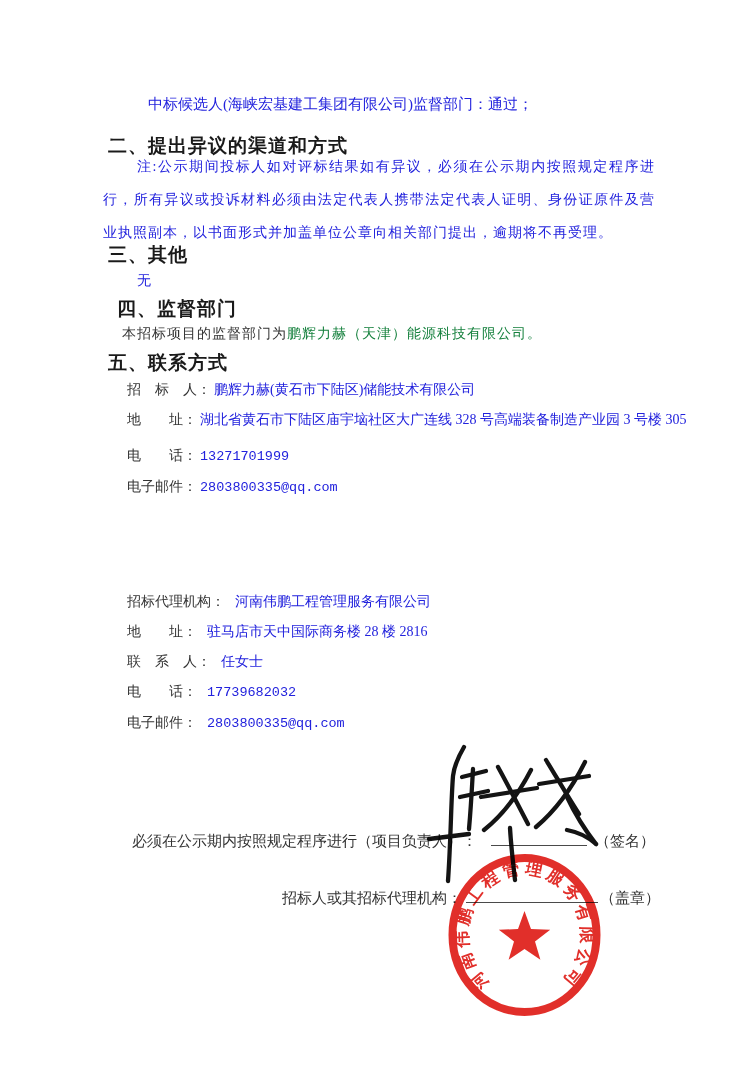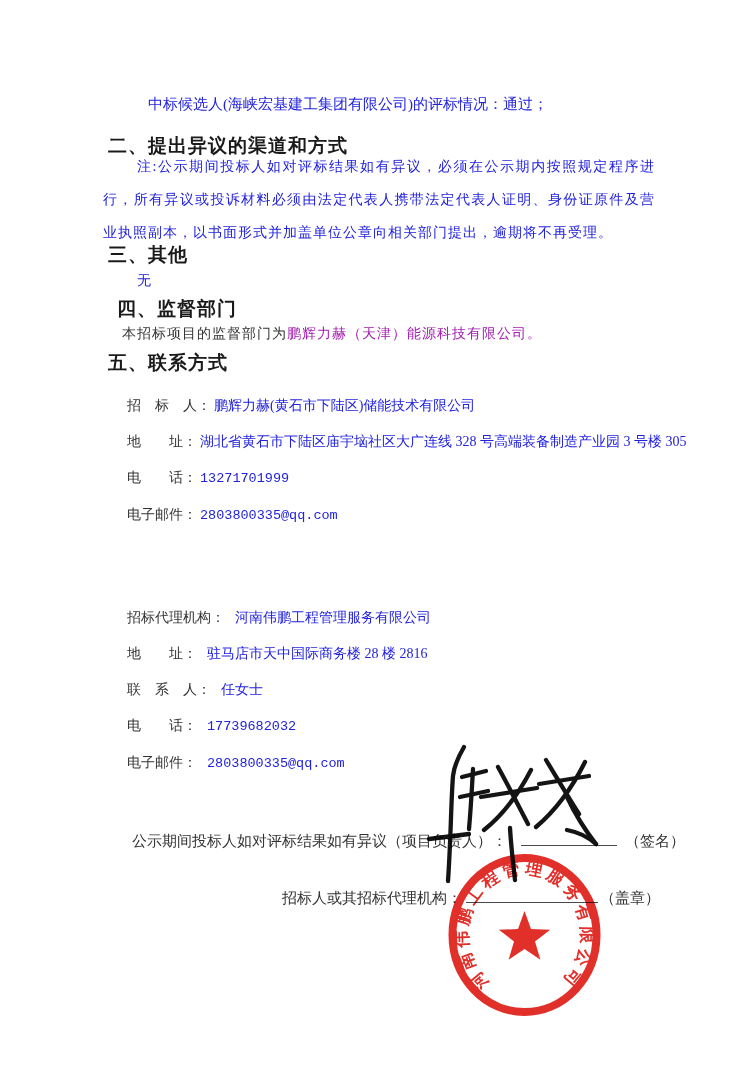--- a/index.html
+++ b/index.html
@@ -4,21 +4,21 @@
 <style>
   html,body{margin:0;padding:0;background:#ffffff;}
   .page{
     position:relative;
     width:753px;height:1073px;
     background:#ffffff;
     font-family:"Liberation Serif","DejaVu Serif",serif;
     overflow:hidden;
   }
   .abs{position:absolute;margin:0;}
-  .blue{color:#a21caf;}
+  .blue{color:#15803d;}
   .dark{color:#333333;}
   .h{
     position:absolute;margin:0;
     font-size:19px;font-weight:bold;color:#1a1a1a;
     left:108px;letter-spacing:1px;
   }
   .intro{left:148px;top:95px;font-size:15px;color:#2222dd;}
   .t2{top:133px;}
   .t3{top:242px;}
   .t4{top:296px;margin-left:9px;}
@@ -26,21 +26,21 @@
   .note{
     left:103px;top:150px;width:552px;
     font-size:14px;line-height:33px;text-indent:34px;
     color:#2222dd;text-align:justify;letter-spacing:1px;
   }
   .none-val{left:137px;top:272px;font-size:14px;color:#2222dd;}
   .supervise{left:122px;top:325px;font-size:14px;letter-spacing:1px;}
   .rows{position:absolute;left:103px;font-size:14px;}
   .rows-tenderer{top:380px;width:557px;}
   .rows-agency{top:592px;width:557px;}
-  .row{margin:16px 0 10px 0;line-height:20px;text-indent:24px;}
+  .row{margin:0 0 10px 0;line-height:20px;text-indent:24px;}
   .row-addr{width:605px;margin-bottom:16px;}
   .row .lab{color:#333333;}
   .row .val{color:#2222dd;margin-left:3px;}
   .rows-agency .row .val{margin-left:10px;}
   .mono{font-family:"Liberation Mono","DejaVu Sans Mono",monospace;font-size:13.5px;}
   .sign1{left:132px;top:830px;font-size:15px;color:#333333;line-height:20px;}
   .sign2{left:282px;top:887px;font-size:15px;color:#333333;line-height:20px;}
   .uline{
     display:inline-block;height:15px;
     border-bottom:1px solid #4a4a4a;
@@ -54,21 +54,21 @@
     font-family:"Liberation Sans","DejaVu Sans",sans-serif;
     font-weight:bold;font-size:17px;letter-spacing:4px;
     fill:#e0231e;
   }
 </style>
 </head>
 <body>
 
 <div class="page">
 
-  <p class="abs intro">中标候选人(海峡宏基建工集团有限公司)的评标情况：通过；</p>
+  <p class="abs intro">中标候选人(海峡宏基建工集团有限公司)监督部门：通过；</p>
 
   <h2 class="h t2">二、提出异议的渠道和方式</h2>
   <p class="abs note">注:公示期间投标人如对评标结果如有异议，必须在公示期内按照规定程序进行，所有异议或投诉材料必须由法定代表人携带法定代表人证明、身份证原件及营业执照副本，以书面形式并加盖单位公章向相关部门提出，逾期将不再受理。</p>
 
   <h2 class="h t3">三、其他</h2>
   <p class="abs none-val">无</p>
 
   <h2 class="h t4">四、监督部门</h2>
   <p class="abs supervise"><span class="dark">本招标项目的监督部门为</span><span class="blue">鹏辉力赫（天津）能源科技有限公司。</span></p>
 
@@ -82,21 +82,21 @@
   </div>
 
   <div class="rows rows-agency">
     <p class="row"><span class="lab">招标代理机构：</span><span class="val">河南伟鹏工程管理服务有限公司</span></p>
     <p class="row"><span class="lab">地　　址：</span><span class="val">驻马店市天中国际商务楼 28 楼 2816</span></p>
     <p class="row"><span class="lab">联　系　人：</span><span class="val">任女士</span></p>
     <p class="row"><span class="lab">电　　话：</span><span class="val mono">17739682032</span></p>
     <p class="row"><span class="lab">电子邮件：</span><span class="val mono">2803800335@qq.com</span></p>
   </div>
 
-  <p class="abs sign1"><span>公示期间投标人如对评标结果如有异议（项目负责人）：</span><span class="uline u1"></span><span>（签名）</span></p>
+  <p class="abs sign1"><span>必须在公示期内按照规定程序进行（项目负责人）：</span><span class="uline u1"></span><span>（签名）</span></p>
 
   <p class="abs sign2"><span>招标人或其招标代理机构：</span><span class="uline u2"></span><span>（盖章）</span></p>
 
   <svg class="signature-svg" width="190" height="155" viewBox="0 0 190 155" aria-label="任姣姣">
     <g fill="none" stroke="#141414" stroke-width="4.3" stroke-linecap="round" stroke-linejoin="round">
       <path d="M46,14 C39,26 36,33 35,43 C33,68 33,104 30,148"></path>
       <path d="M11,106 L51,101"></path>
       <path d="M55,36 C54,54 53,74 51,96"></path>
       <path d="M44,44 L68,38"></path>
       <path d="M42,64 L70,58"></path>

